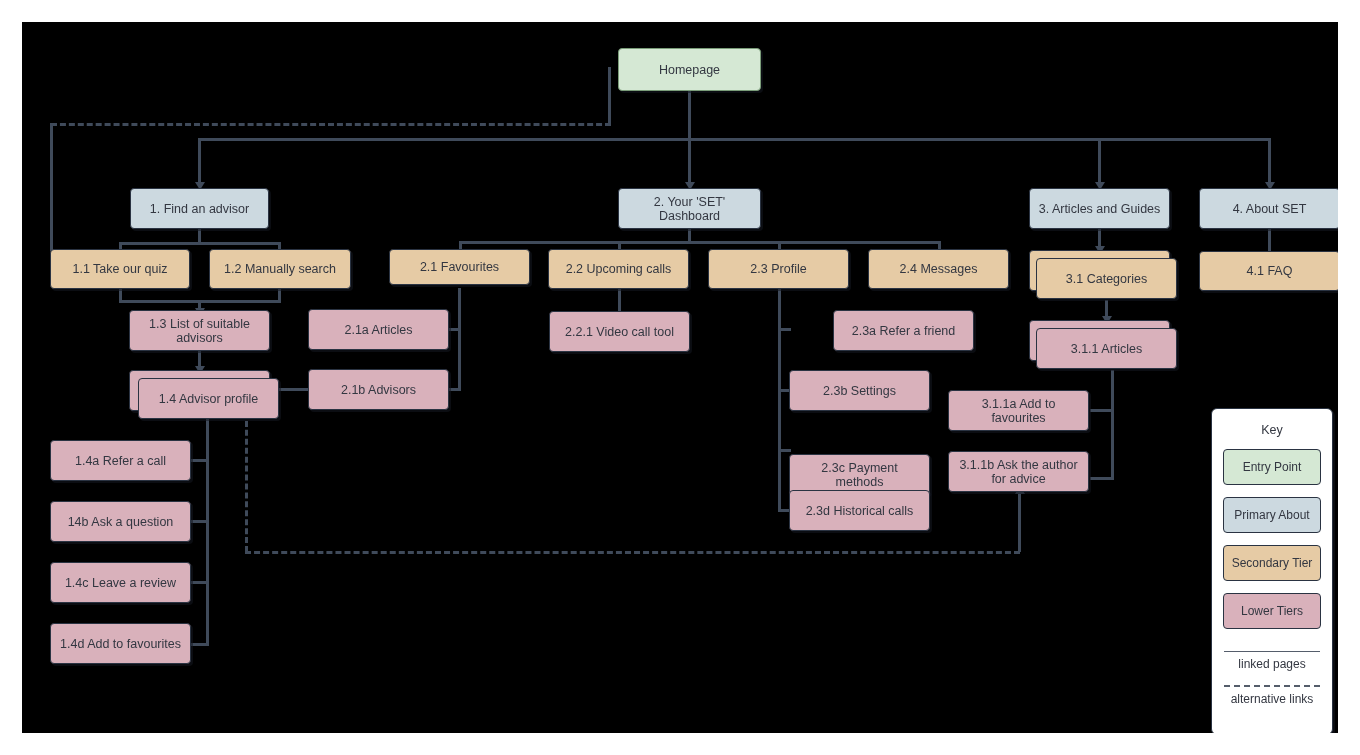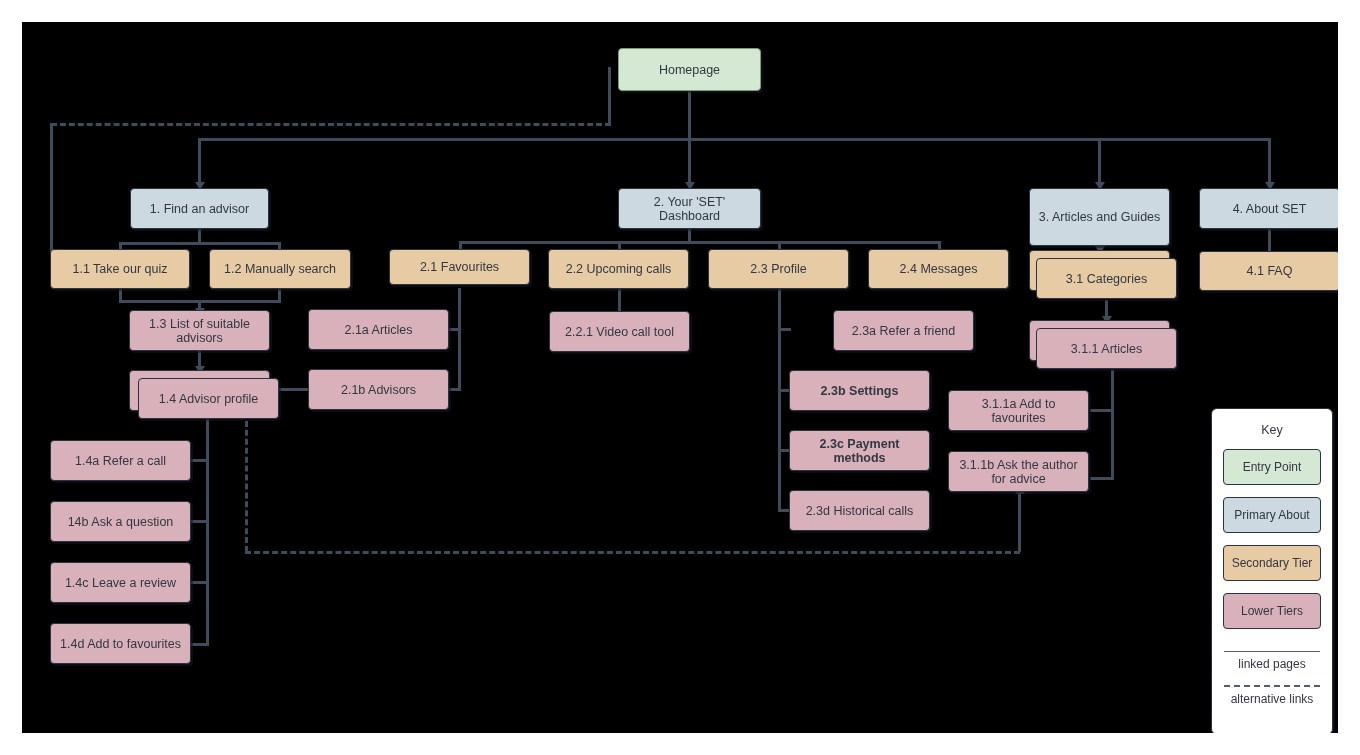--- a/index.html
+++ b/index.html
@@ -113,21 +113,21 @@
   <div class="ln" style="left:1111px;top:370px;width:3px;height:110px;"></div>
   <div class="ln" style="left:1090px;top:409px;width:24px;height:3px;"></div>
   <div class="ln" style="left:1090px;top:477px;width:24px;height:3px;"></div>
 
   <div class="ln" style="left:1268px;top:228px;width:3px;height:24px;"></div>
 
   <div class="node entry" style="left:618px;top:48px;width:143px;height:43px;">Homepage</div>
 
   <div class="node primary" style="left:130px;top:188px;width:139px;height:41px;">1. Find an advisor</div>
   <div class="node primary" style="left:618px;top:188px;width:143px;height:41px;">2. Your 'SET' Dashboard</div>
-  <div class="node primary" style="left:1029px;top:188px;width:141px;height:58px;">3. Articles and Guides</div>
+  <div class="node primary" style="left:1029px;top:188px;width:141px;height:41px;">3. Articles and Guides</div>
   <div class="node primary" style="left:1199px;top:188px;width:141px;height:41px;">4. About SET</div>
 
   <div class="node secondary" style="left:50px;top:249px;width:140px;height:40px;">1.1 Take our quiz</div>
   <div class="node secondary" style="left:209px;top:249px;width:142px;height:40px;">1.2 Manually search</div>
 
   <div class="node lower" style="left:129px;top:310px;width:141px;height:41px;">1.3 List of suitable advisors</div>
 
   <div class="node lower ghost" style="left:129px;top:370px;width:141px;height:41px;"></div>
   <div class="node lower" style="left:138px;top:378px;width:141px;height:41px;">1.4 Advisor profile</div>
 
@@ -140,22 +140,22 @@
   <div class="node secondary" style="left:548px;top:249px;width:141px;height:40px;">2.2 Upcoming calls</div>
   <div class="node secondary" style="left:708px;top:249px;width:141px;height:40px;">2.3 Profile</div>
   <div class="node secondary" style="left:868px;top:249px;width:141px;height:40px;">2.4 Messages</div>
 
   <div class="node lower" style="left:308px;top:309px;width:141px;height:41px;">2.1a Articles</div>
   <div class="node lower" style="left:308px;top:369px;width:141px;height:41px;">2.1b Advisors</div>
 
   <div class="node lower" style="left:549px;top:311px;width:141px;height:41px;">2.2.1 Video call tool</div>
 
   <div class="node lower" style="left:833px;top:310px;width:141px;height:41px;">2.3a Refer a friend</div>
-  <div class="node lower" style="left:789px;top:370px;width:141px;height:41px;font-weight:bold;">2.3b Settings</div>
-  <div class="node lower" style="left:789px;top:430px;width:141px;height:41px;font-weight:bold;">2.3c Payment methods</div>
+  <div class="node lower" style="left:789px;top:370px;width:141px;height:41px;">2.3b Settings</div>
+  <div class="node lower" style="left:789px;top:454px;width:141px;height:41px;">2.3c Payment methods</div>
   <div class="node lower" style="left:789px;top:490px;width:141px;height:41px;">2.3d Historical calls</div>
 
   <div class="node secondary ghost" style="left:1029px;top:250px;width:141px;height:41px;"></div>
   <div class="node secondary" style="left:1036px;top:258px;width:141px;height:41px;">3.1 Categories</div>
 
   <div class="node lower ghost" style="left:1029px;top:320px;width:141px;height:41px;"></div>
   <div class="node lower" style="left:1036px;top:328px;width:141px;height:41px;">3.1.1 Articles</div>
 
   <div class="node lower" style="left:948px;top:390px;width:141px;height:41px;">3.1.1a Add to favourites</div>
   <div class="node lower" style="left:948px;top:451px;width:141px;height:41px;">3.1.1b Ask the author for advice</div>

